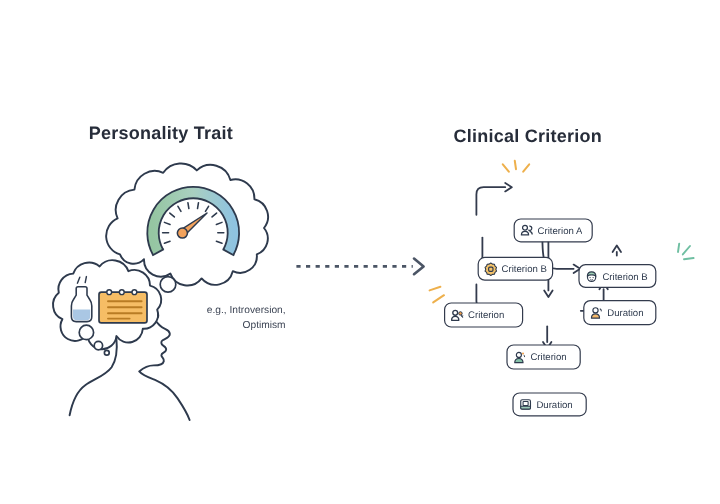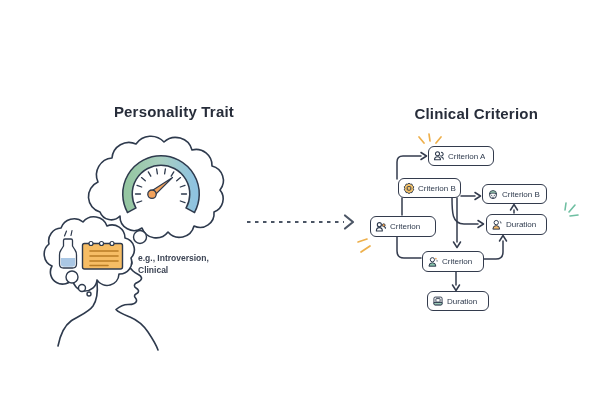--- a/index.html
+++ b/index.html
@@ -3,32 +3,32 @@
 <meta charset="utf-8">
 <style>
   html,body{margin:0;padding:0;background:#fff;}
   .stage{
     position:relative;width:600px;height:420px;background:#ffffff;overflow:hidden;
     font-family:"Liberation Sans",sans-serif;color:#2e3a4d;
   }
   .art{position:absolute;left:0;top:0;}
   .title{
     position:absolute;font-size:15px;font-weight:700;color:#272d3a;
-    text-align:right;letter-spacing:.2px;
+    text-align:left;letter-spacing:.2px;
   }
   .title.left{left:74px;top:103px;width:160px;}
   .title.right{left:378px;top:105px;width:160px;}
   .caption{
-    position:absolute;left:138px;top:252px;width:100px;text-align:left;
-    font-size:8.5px;line-height:12px;color:#3c4454;font-weight:bold;
+    position:absolute;left:138px;top:252px;width:100px;text-align:right;
+    font-size:8.5px;line-height:12px;color:#3c4454;
   }
   .node{
     position:absolute;display:flex;align-items:center;gap:3px;box-sizing:border-box;
     background:#fff;border:1.5px solid #333b4d;border-radius:6px;height:20px;
-    padding:0 3px 0 4px;font-size:8px;font-weight:500;color:#2e3a4d;white-space:nowrap;
+    padding:0 3px 0 4px;font-size:8px;font-weight:500;color:#2e3a4d;white-space:nowrap;margin-top:36px;
   }
   .node svg{flex:0 0 auto;}
   .node span{overflow:hidden;}
   #node-a {left:428px;top:146px;width:66px;}
   #node-b1{left:398px;top:178px;width:63px;}
   #node-b2{left:482px;top:184px;width:65px;}
   #node-d1{left:486px;top:214px;width:61px;height:21px;}
   #node-c1{left:370px;top:216px;width:66px;height:21px;}
   #node-c2{left:422px;top:251px;width:62px;height:21px;}
   #node-d2{left:427px;top:291px;width:62px;}
@@ -198,21 +198,21 @@
       <line x1="575" y1="205" x2="569" y2="212"></line>
       <line x1="578" y1="215" x2="570" y2="216"></line>
     </g>
   </svg>
 
   <div class="title left">Personality Trait</div>
   <div class="title right">Clinical Criterion</div>
 
   <div class="caption">
     <div>e.g., Introversion,</div>
-    <div>Clinical</div>
+    <div>Optimism</div>
   </div>
 
   <div class="node" id="node-a">
     <svg viewBox="0 0 16 16" width="12" height="12">
       <circle cx="6" cy="5" r="2.7" fill="#fff" stroke="#2e3a4d" stroke-width="1.4"></circle>
       <path d="M2 13 Q2 9 6 9 Q10 9 10 13 Z" fill="#fff" stroke="#2e3a4d" stroke-width="1.4" stroke-linejoin="round"></path>
       <path d="M10.8 3.2 A2.4 2.4 0 1 1 9.6 7.4" fill="none" stroke="#2e3a4d" stroke-width="1.4"></path>
       <path d="M11 9.2 Q14 9.8 14 12.6" fill="none" stroke="#2e3a4d" stroke-width="1.4"></path>
     </svg>
     <span>Criterion A</span>

